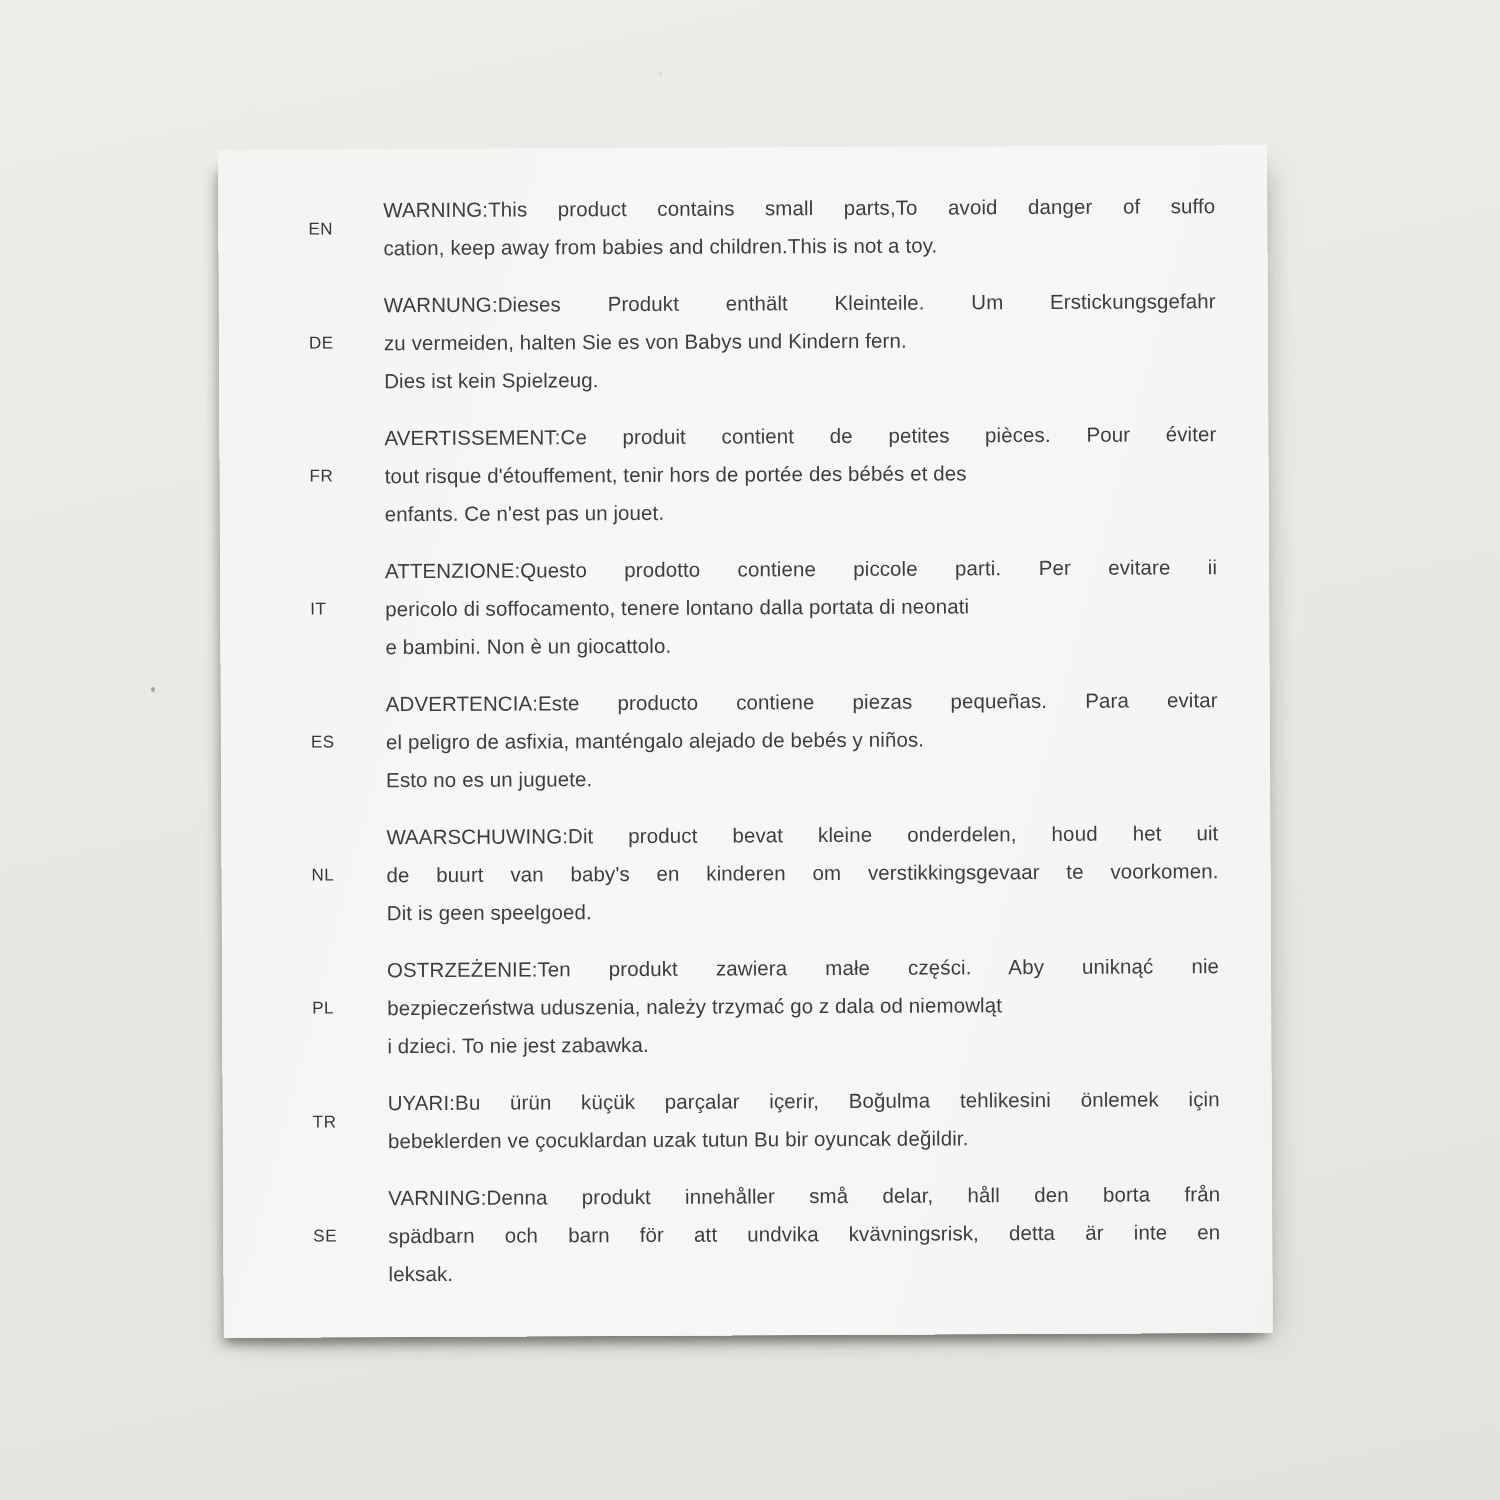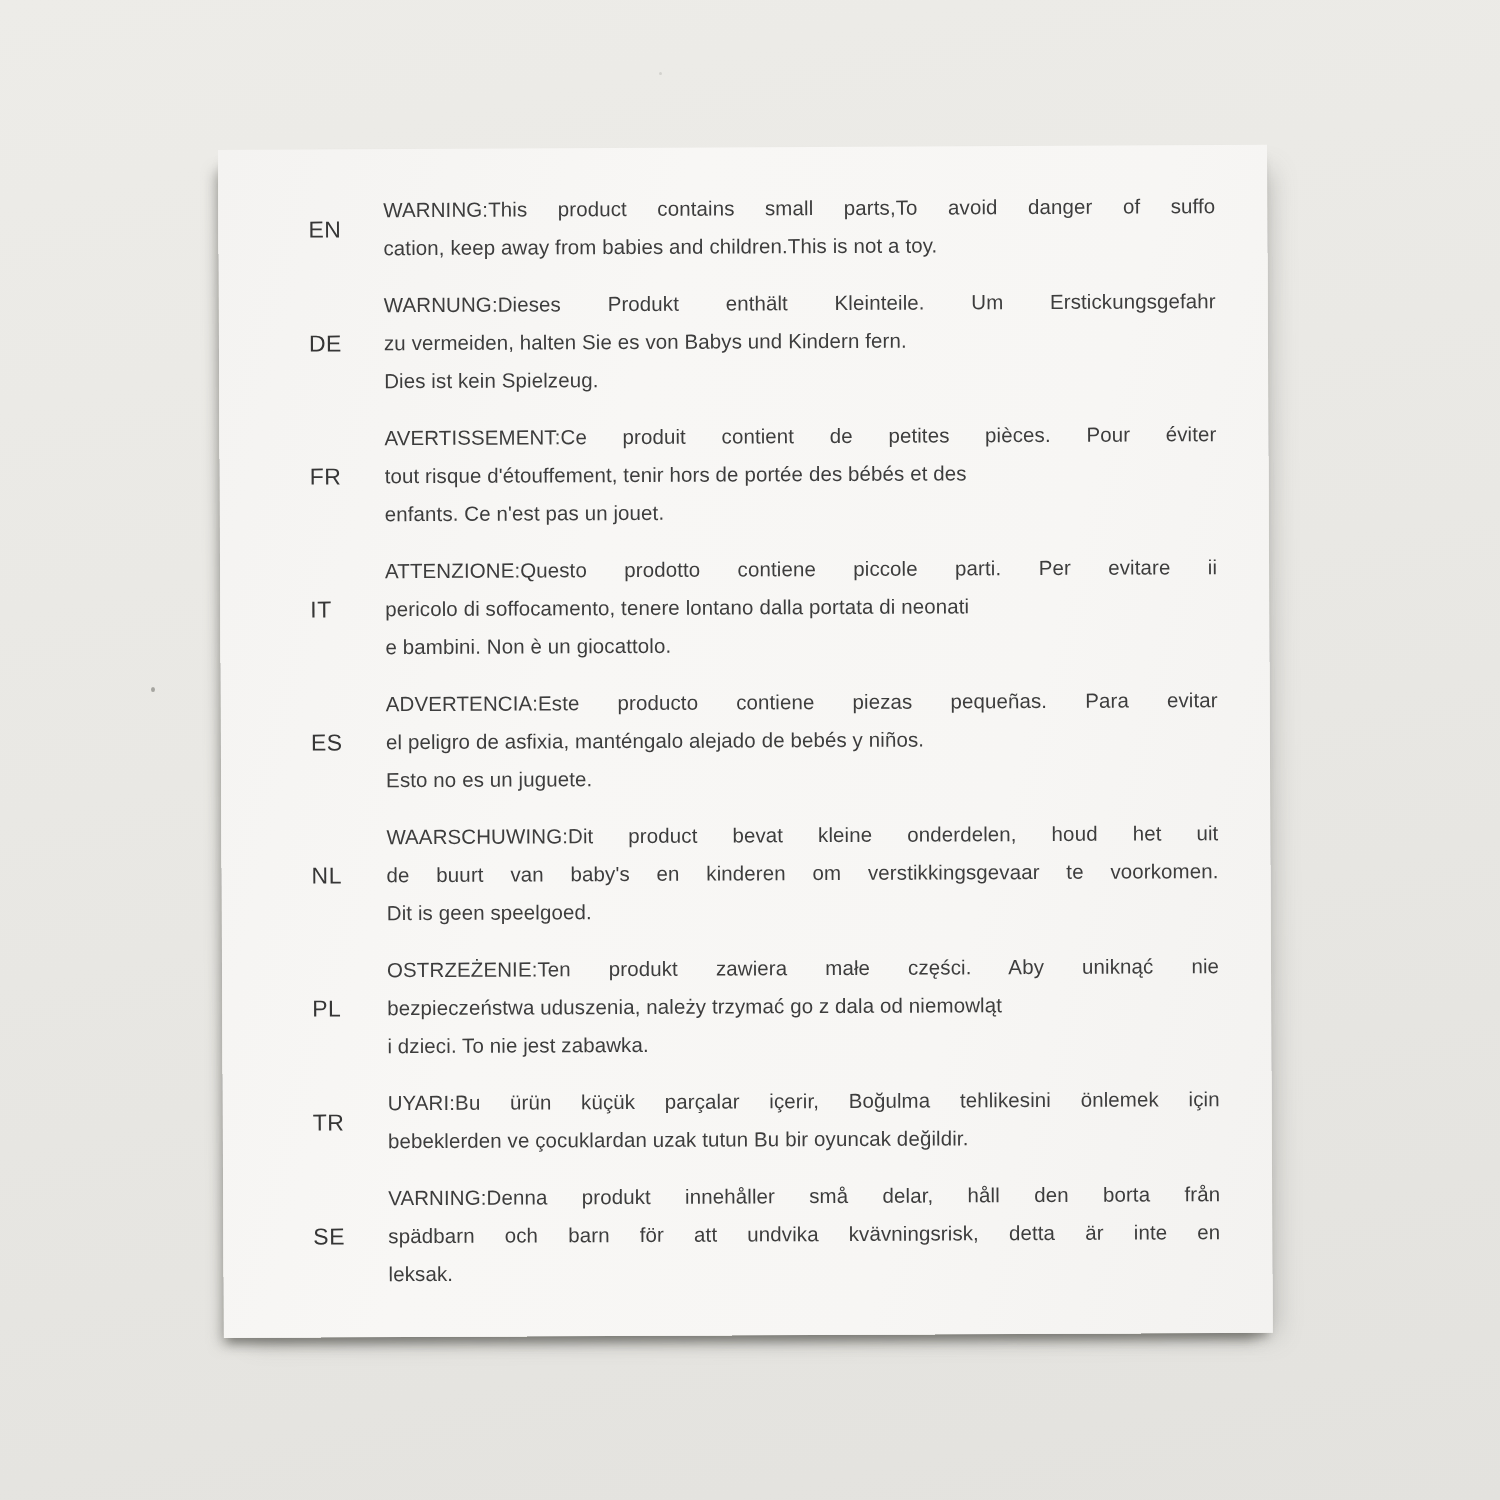--- a/index.html
+++ b/index.html
@@ -31,21 +31,21 @@
     padding: 42px 52px 40px 0;
   }
   .row {
     display: flex; align-items: center;
     margin-bottom: 19px;
   }
   .row:last-child { margin-bottom: 0; }
   .lang-code {
     flex: 0 0 165px; box-sizing: border-box;
     padding-left: 90px;
-    font-size: 23px; color: #363636; letter-spacing: 0.5px;
+    font-size: 17px; color: #363636; letter-spacing: 0.5px;
   }
   .text-col { flex: 1; min-width: 0; }
   .line {
     font-size: 20.5px; line-height: 38px; color: #3d3d3d;
     letter-spacing: 0.1px;
     text-align: justify; text-align-last: left;
     white-space: normal;
   }
   .line.fill { text-align-last: justify; }
 </style>

